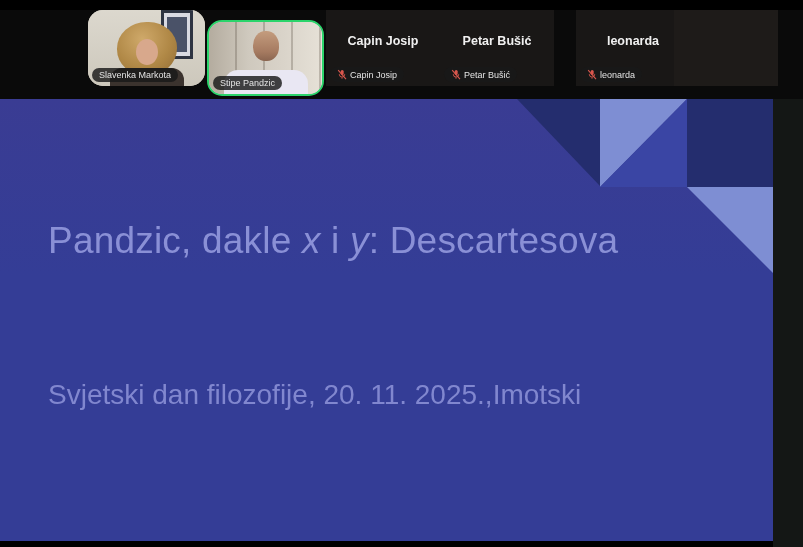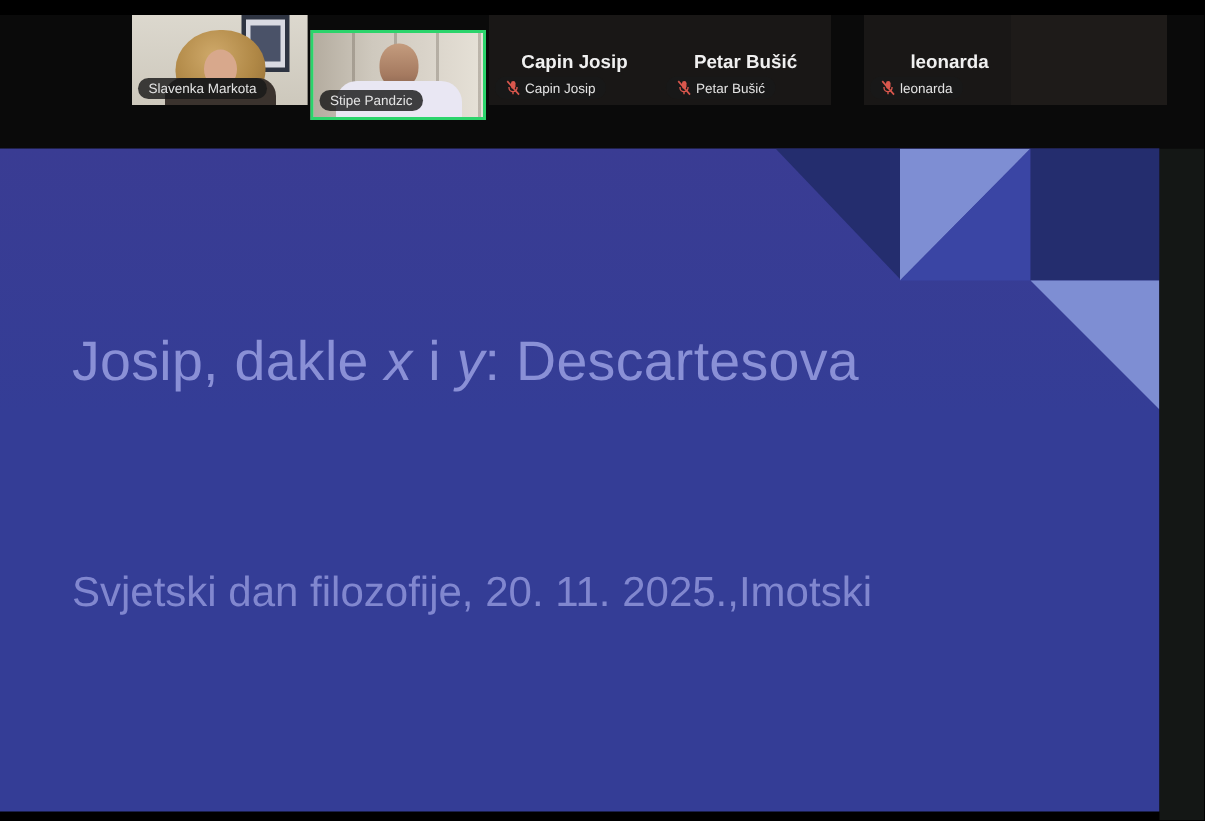--- a/index.html
+++ b/index.html
@@ -8,22 +8,22 @@
     --accent-dark:#242d6e; --accent-light:#7e8ed3; --accent-mid:#3a45a4;
     --active-green:#2bd46b; --mic-red:#d9574d;
   }
   *{margin:0;padding:0;box-sizing:border-box;}
   html,body{background:#000;}
   body{font-family:"Liberation Sans", sans-serif;}
   #stage{position:relative;width:803px;height:547px;background:#000;overflow:hidden;}
 
   
   .filmstrip{position:absolute;left:0;top:0;width:803px;height:99px;background:#0a0a0a;}
-  .tile{position:absolute;top:10px;height:60px;overflow:hidden;background:#191716;}
-  .tile.video{background:#cfcabe;}
+  .tile{position:absolute;top:10px;height:76px;overflow:hidden;background:#191716;}
+  .tile.video{background:#cfcabe;border-radius:15px;}
   .tile.active{border:2px solid var(--active-green);}
   .tile-1{left:88px;width:117px;}
   .tile-2{left:207px;width:117px;margin-top:10px;}
   .tile-3{left:326px;width:114px;}
   .tile-4{left:440px;width:114px;padding-left:28px;}
   .tile-5{left:576px;width:114px;}
   .tile-6{left:674px;width:104px;background:#1e1b19;}
 
   .nameplate{position:absolute;left:4px;bottom:4px;display:flex;align-items:center;gap:3px;
     background:rgba(24,24,24,.82);border-radius:8px;padding:2px 7px;max-width:95%;}
@@ -148,20 +148,20 @@
 
     <svg class="deco" viewBox="513 0 260 180">
       <polygon points="517,0 600,0 600,87" style="fill:var(--accent-dark,#242d6e)"></polygon>
       <polygon points="600,0 687,0 600,88" style="fill:var(--accent-light,#7e8ed3)"></polygon>
       <polygon points="687,0 687,88 600,88" style="fill:var(--accent-mid,#3a45a4)"></polygon>
       <rect x="687" y="0" width="86" height="88" style="fill:var(--accent-dark,#242d6e)"></rect>
       <polygon points="687,88 773,88 773,174" style="fill:var(--accent-light,#7e8ed3)"></polygon>
     </svg>
 
     <div class="slide-title">
-      <span>Josip, dakle </span><span class="var">x</span><span> i </span><span class="var">y</span><span>: Descartesova</span><br>
+      <span>Pandzic, dakle </span><span class="var">x</span><span> i </span><span class="var">y</span><span>: Descartesova</span><br>
     </div>
 
     <div class="slide-subtitle">Svjetski dan filozofije, 20. 11. 2025.,Imotski</div>
   </div>
 
   <div class="right-gutter"></div>
 </div>
 
 </body></html>

